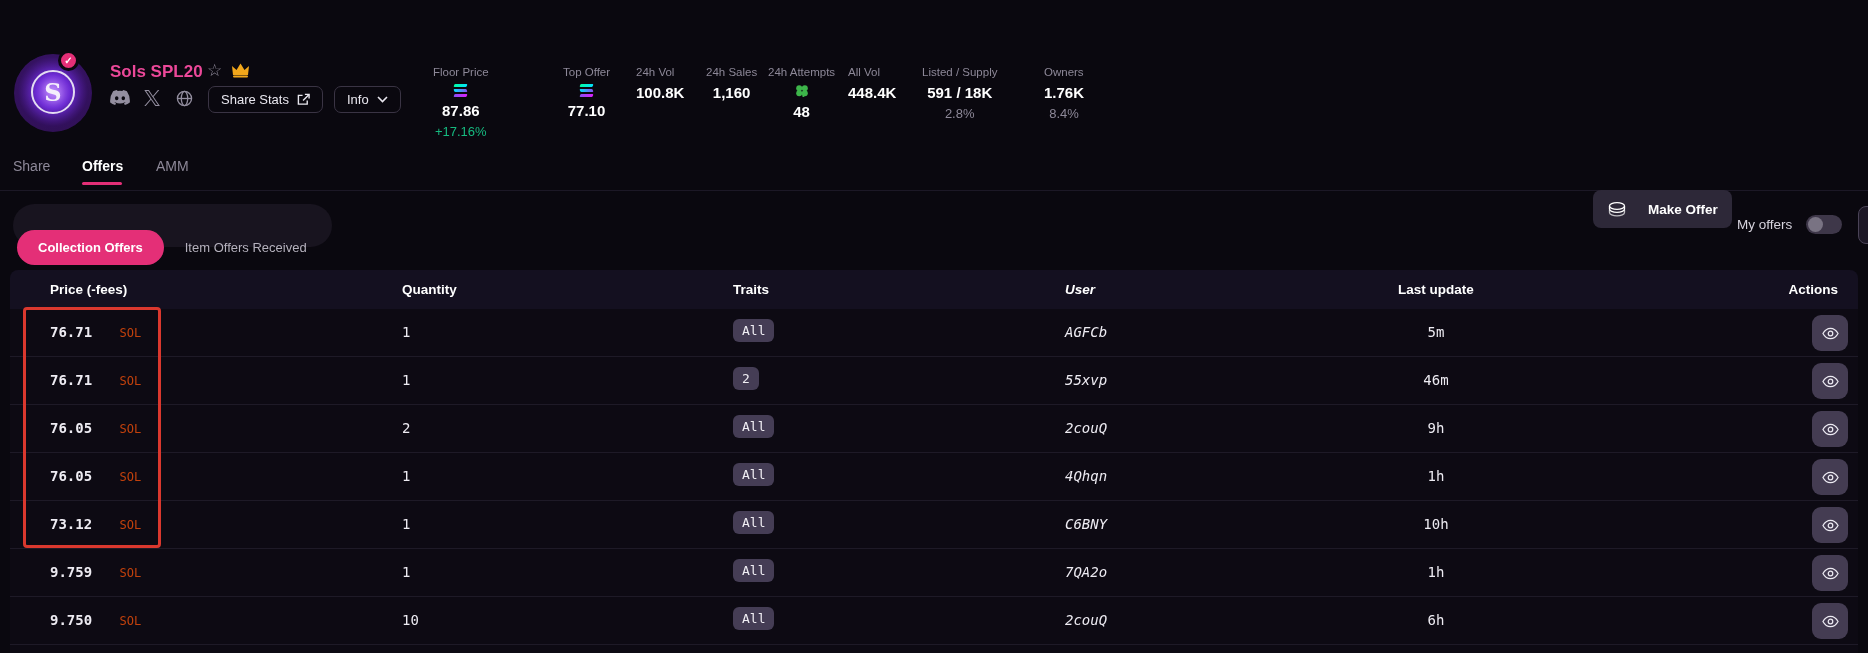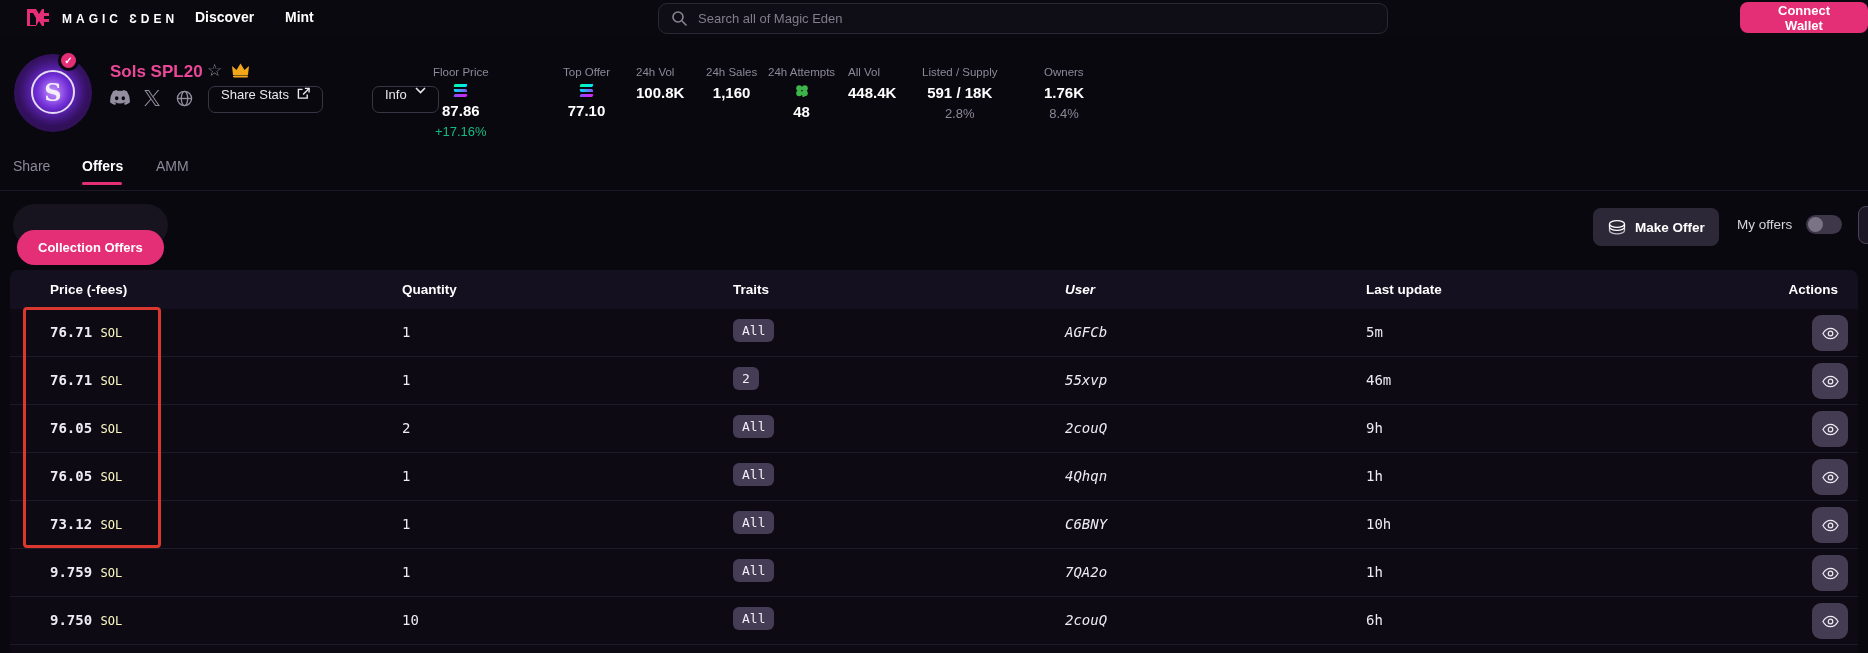--- a/index.html
+++ b/index.html
@@ -51,25 +51,25 @@
   }
   #collection-title { position:absolute; left:110px; top:62px; font-size:17px; font-weight:bold; color:#ec4899; }
   #title-star { position:absolute; left:207px; top:60px; color:#8d8898; font-size:17px; cursor:pointer; }
   #title-crown { position:absolute; left:231px; top:62px; cursor:pointer; }
   .social-icon { position:absolute; top:90px; color:#938e9f; cursor:pointer; }
   #icon-discord { left:110px; }
   #icon-x { left:144px; }
   #icon-globe { left:176px; }
   .hdr-btn {
     position:absolute; top:86px; height:27px; border:1px solid #3a3444; border-radius:7px;
-    background:transparent; color:#e9e7ef; font-size:13px; display:flex; align-items:flex-start;
+    background:transparent; color:#e9e7ef; font-size:13px; display:flex; align-items:center;
     gap:8px; padding:0 12px; cursor:pointer; font-family:"Liberation Sans",sans-serif;
   }
   #share-stats-btn { left:208px; }
-  #info-btn { left:334px;margin-left:38px; }
+  #info-btn { left:334px; }
 
   
   .stat { position:absolute; top:66px; }
   .stat-label { font-size:11.5px; color:#8d8898; white-space:nowrap; }
   .stat-value { margin-top:6px; font-size:15px; font-weight:bold; color:#fff; display:flex; align-items:center; gap:5px; white-space:nowrap;flex-direction:column; }
   .stat-extra-green { color:#16b97f; font-weight:normal; font-size:13px;text-align:center; }
   .stat-extra-gray { color:#8d8898; font-weight:normal; font-size:13px; }
   .sol-icon { display:inline-flex; flex-direction:column; gap:2px; width:13px; }
   .sol-icon i { height:3px; border-radius:1px; display:block; }
   .sol-icon i:nth-child(1){ background:linear-gradient(90deg,#00ffa3,#03e1ff); transform:skewX(-18deg); }
@@ -87,49 +87,49 @@
 
   
   #segmented {
     position:absolute; left:13px; top:204px; height:43px; border-radius:22px;
     background:#18141f; display:flex; align-items:center; padding:4px;
   }
   .segment { height:35px; line-height:35px; padding:0 21px; font-size:13px; color:#b5b1bd;
     border-radius:18px; cursor:pointer; white-space:nowrap;margin-top:44px; }
   .segment.active { background:#e42f77; color:#fff; font-weight:bold; }
   #make-offer-btn {
-    position:absolute; left:1593px; top:208px; height:38px; padding:0 14px;
+    position:absolute; left:1593px; top:190px; height:38px; padding:0 14px;
     background:#2d2838; border:none; border-radius:8px; color:#fff; font-size:13.5px;
-    font-weight:bold; display:flex; align-items:center; gap:8px; cursor:pointer;
+    font-weight:bold; display:flex; align-items:center; gap:21px; cursor:pointer;
     font-family:"Liberation Sans",sans-serif;
   }
   #my-offers-label { position:absolute; left:1737px; top:217px; font-size:13.5px; color:#d6d3dd; }
   #my-offers-toggle {
     position:absolute; left:1806px; top:215px; width:36px; height:19px; border-radius:10px;
     background:#3e3749; cursor:pointer;
   }
   #my-offers-toggle .knob { position:absolute; left:2px; top:2px; width:15px; height:15px;
     border-radius:50%; background:#797383; }
   #edge-partial-btn { position:absolute; left:1858px; top:206px; width:14px; height:38px;
     background:#1d1826; border:1px solid #4a4357; border-radius:8px 0 0 8px; cursor:pointer; }
 
   
   #table { position:absolute; left:10px; top:270px; width:1848px; }
   #table-header { position:relative; height:39px; background:#141020; border-radius:8px 8px 0 0; }
   .hcell { position:absolute; top:12px; font-size:13.5px; font-weight:bold; color:#fff; white-space:nowrap; }
   .c-price { left:40px; }
   .c-qty { left:392px; }
   .c-traits { left:723px; }
   .c-user { left:1055px;font-style:italic; }
-  .c-update { left:1356px; width:140px; }
+  .c-update { left:1356px; width:140px; text-align:center; }
   .c-actions { right:20px; text-align:right; }
   .trow { position:relative; height:48px; background:#0d0a13; border-bottom:1px solid #1e1a27; }
   .trow .cell { position:absolute; top:15px; font-family:"DejaVu Sans Mono",monospace; font-size:14px; color:#edebf2; white-space:nowrap; }
   .price-val { font-weight:bold; }
-  .price-unit { color:#fef9c3; font-size:12px; font-weight:normal; }
+  .price-unit { color:#c2410c; font-size:12px; font-weight:normal;margin-left:19px; }
   .trait-badge {
     position:absolute; left:723px; top:10px; background:#453d55; border-radius:6px;
     padding:4px 9px; font-family:"DejaVu Sans Mono",monospace; font-size:13px; color:#f0eef4;
   }
   .eye-btn {
     position:absolute; right:10px; top:6px; width:36px; height:36px; border:none;
     border-radius:9px; background:#443c52; display:flex; align-items:center;
     justify-content:center; cursor:pointer;
   }
   #table-bottom-stub { position:relative; height:8px; background:#0d0a13; }
@@ -140,43 +140,20 @@
     border:3px solid #da382e; border-radius:4px; pointer-events:none; z-index:50;
   }
 
   svg { display:block; }
 </style>
 </head>
 <body>
 
 <div id="screen">
 
-  <div id="navbar">
-    <div id="brand">
-      <span id="brand-mark">
-        <svg width="26" height="24" viewBox="0 0 26 24">
-          <path fill="#e42f77" d="M1 2 h9 l3 5 3-5 h2 v4 h5 v3 h-5 v3 h5 v3 h-5 v4 h-2 l-3-5 -3 5 H1 z"></path>
-          <path fill="#0b0910" d="M4 6 h3 l3 5 v7 H4 z"></path>
-        </svg>
-      </span>
-      <span id="brand-text">MAGIC ƐDEN</span>
-    </div>
-    <span class="nav-link" id="nav-discover">Discover</span>
-    <span class="nav-link" id="nav-mint">Mint</span>
-    <div id="search-box">
-      <span>
-        <svg width="17" height="17" viewBox="0 0 17 17" fill="none" stroke="#8a8590" stroke-width="1.6">
-          <circle cx="7" cy="7" r="5"></circle>
-            <line x1="11" y1="11" x2="15.5" y2="15.5"></line>
-        </svg>
-      </span>
-      <input id="search-input" placeholder="Search all of Magic Eden" style="">
-    </div>
-    <button id="connect-btn">Connect Wallet</button>
-  </div>
 
   <div id="avatar">
     <div id="avatar-ring">S</div>
   </div>
   <div id="verified-badge">✓</div>
 
   <div id="collection-title">Sols SPL20</div>
   <span id="title-star">☆</span>
   <span id="title-crown">
     <svg width="19" height="16" viewBox="0 0 19 16">
@@ -294,20 +271,21 @@
   </div>
 
   <span class="tab" id="tab-items">Share</span>
   <span class="tab active" id="tab-offers">Offers</span>
   <span class="tab" id="tab-amm">AMM</span>
   <div id="tab-underline"></div>
   <div id="tabs-divider"></div>
 
   <div id="segmented">
     <span class="segment active">Collection Offers</span>
+    <span class="segment">Item Offers Received</span>
   </div>
   <button id="make-offer-btn">
     <span>
       <svg width="20" height="16" viewBox="0 0 20 16" fill="none" stroke="#fff" stroke-width="1.3">
         <ellipse cx="10" cy="5" rx="7.5" ry="3.4"></ellipse>
         <path d="M2.5 5v3c0 1.9 3.4 3.4 7.5 3.4s7.5-1.5 7.5-3.4V5"></path>
         <path d="M2.5 8.5v3c0 1.9 3.4 3.4 7.5 3.4s7.5-1.5 7.5-3.4v-3" opacity=".7"></path>
       </svg>
     </span>
     <span>Make Offer</span>

